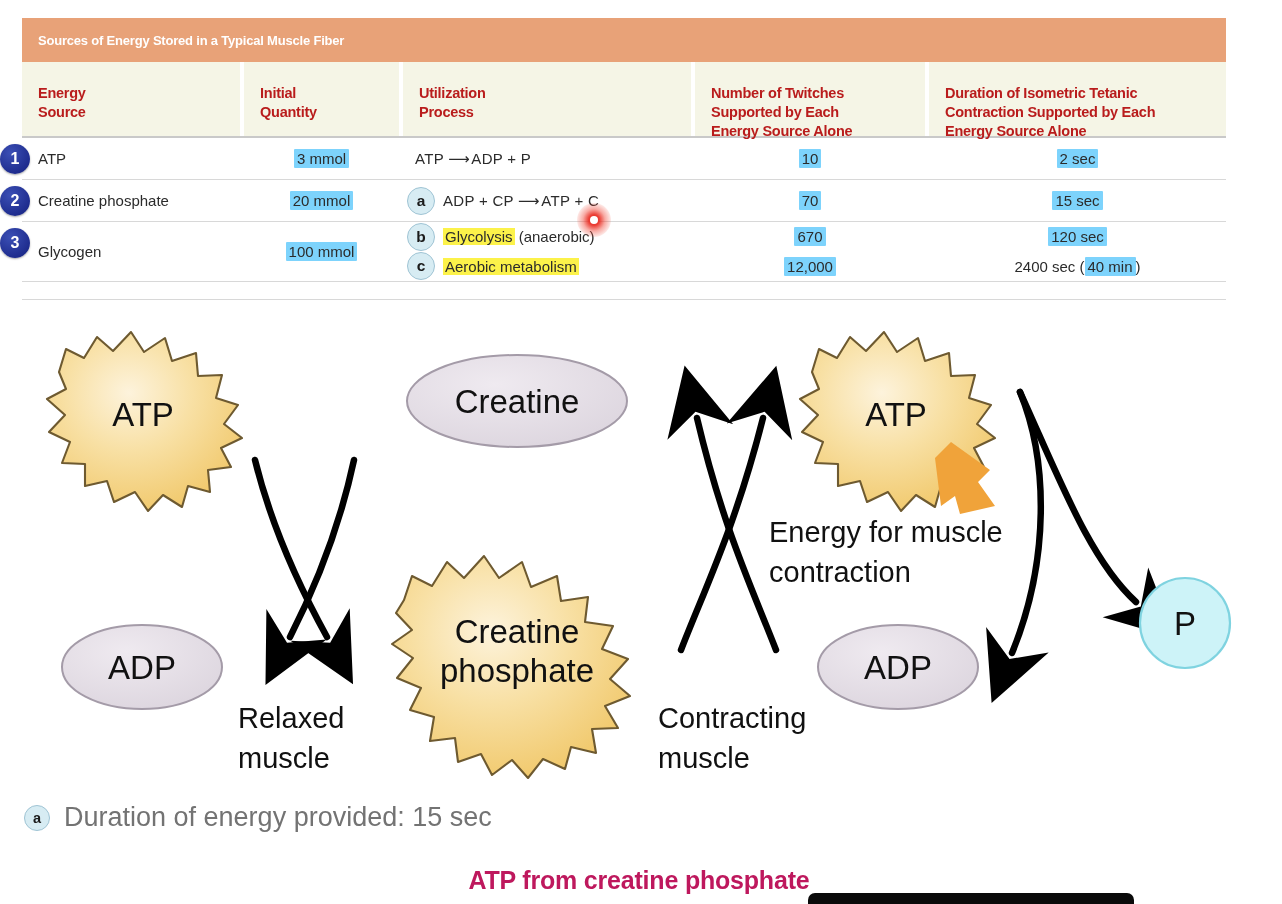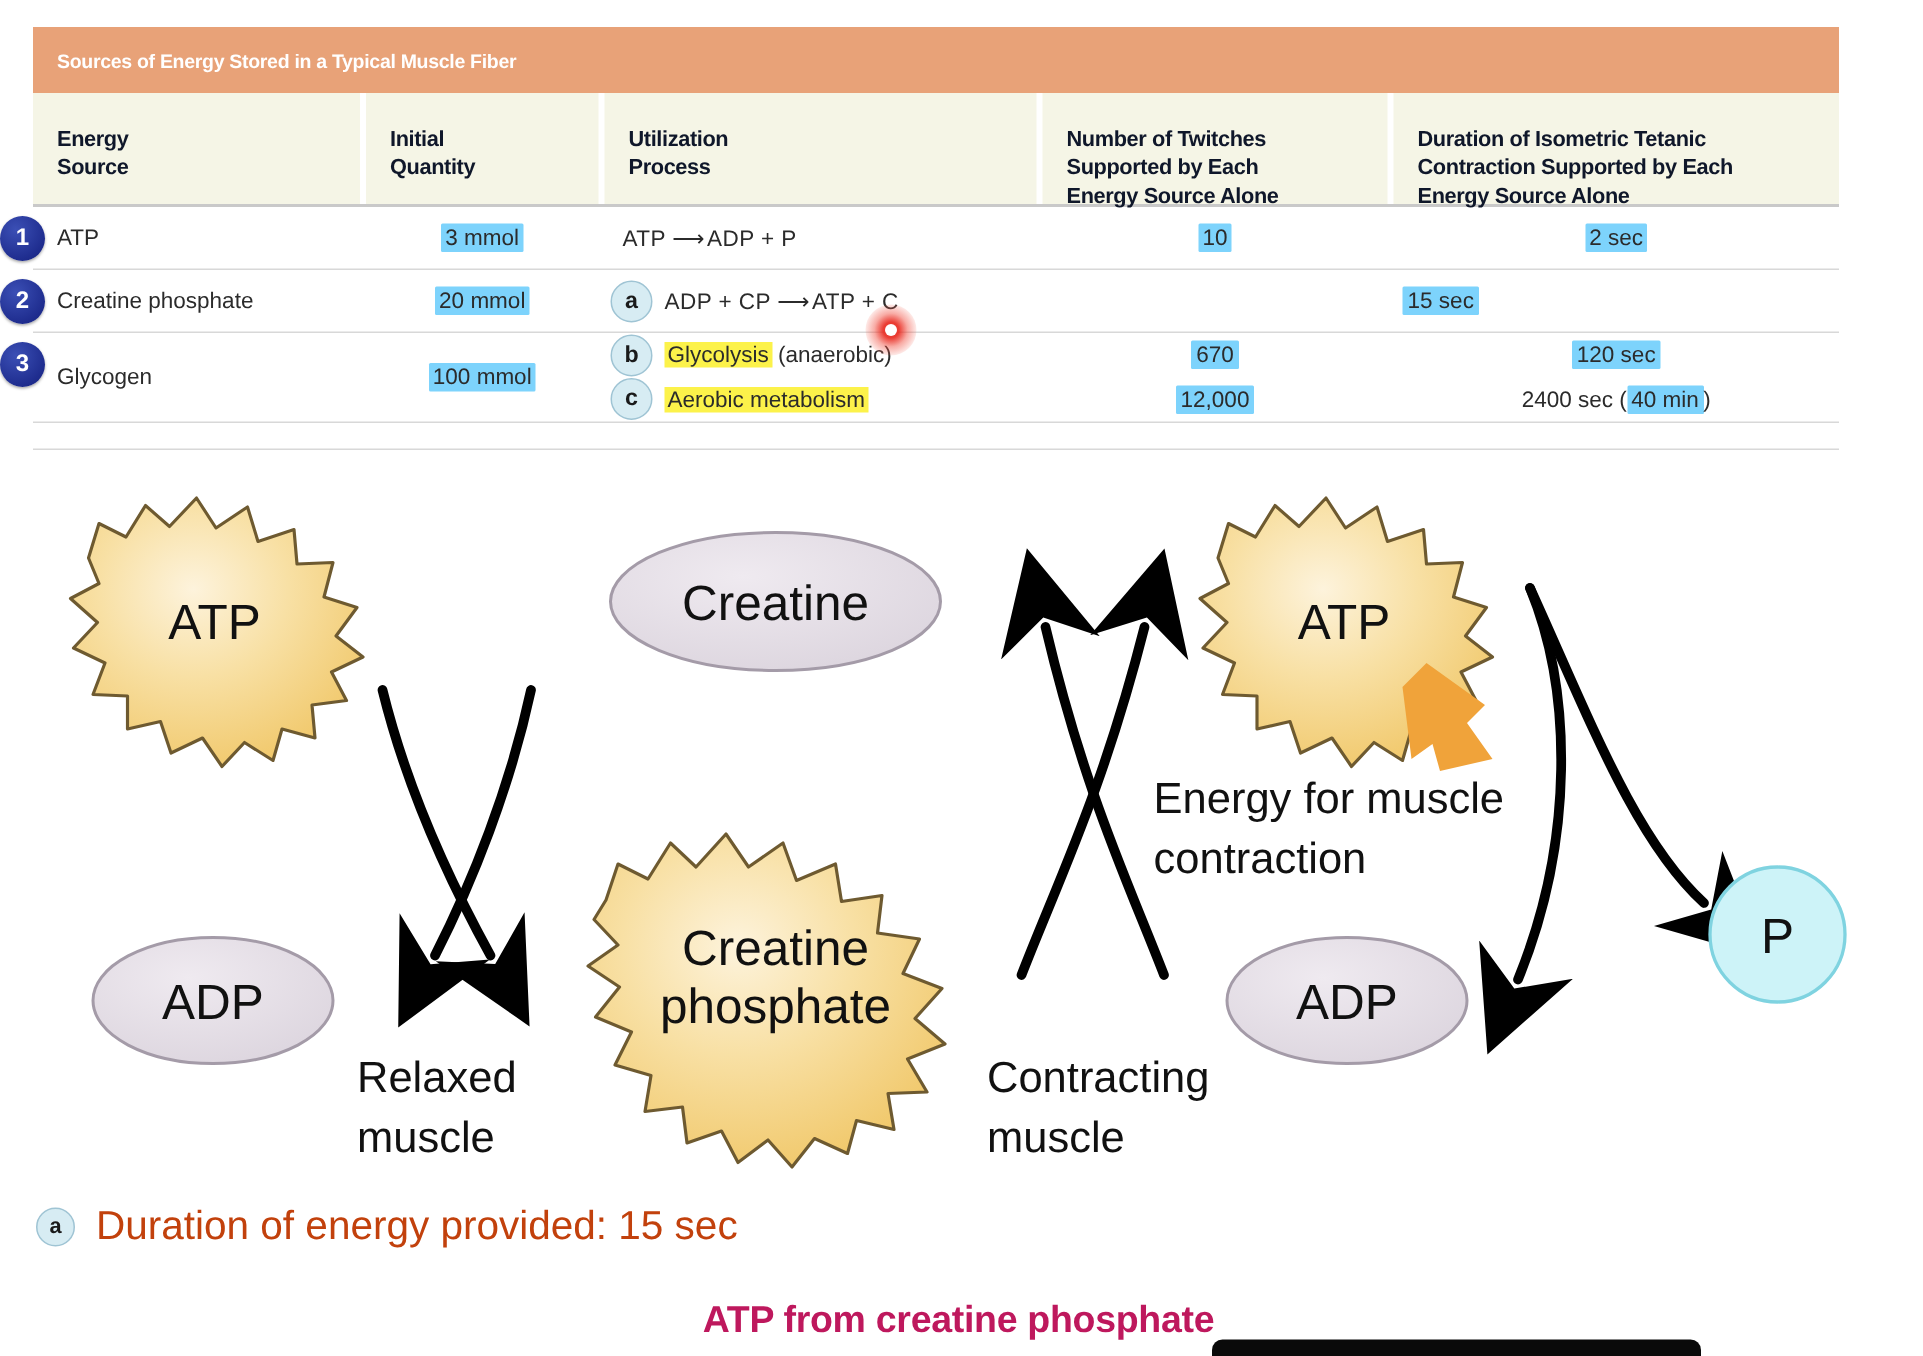--- a/index.html
+++ b/index.html
@@ -45,21 +45,21 @@
     box-sizing: border-box;
   }
   #table-header-row .hcell {
     background: #f5f5e6;
     padding: 22px 0 0 16px;
     box-sizing: border-box;
     font-weight: bold;
     font-size: 14.5px;
     line-height: 1.32;
     letter-spacing: -0.25px;
-    color: #0f172a;
+    color: #b91c1c;
   }
   .col-1 { width: 218px; }
   .col-2 { width: 155px; }
   .col-3 { width: 288px; }
   .col-4 { width: 230px; }
   .col-5 { flex: 1; }
 
   .trow {
     display: flex;
     gap: 4px;
@@ -198,21 +198,21 @@
     position: absolute;
     left: 24px;
     top: 802px;
     display: flex;
     align-items: center;
   }
   #footnote .let-badge { width: 26px; height: 26px; min-width: 26px; font-size: 14.5px; }
   #footnote .fn-text {
     margin-left: 14px;
     font-size: 27px;
-    color: #c2410c;
+    color: #737373;
   }
 
   #figure-title {
     position: absolute;
     top: 866px;
     left: 0;
     width: 1278px;
     text-align: center;
     font-size: 25px;
     font-weight: bold;
@@ -291,20 +291,23 @@
     <div class="cell c-qty">
       <span class="hl">20 mmol</span>
     </div>
     <div class="cell c-proc">
       <span class="let-badge">a</span>
       <span class="proc-eq">
         <span>ADP + CP</span>
         <span class="arrow-glyph">⟶</span>
         <span>ATP + C</span>
       </span>
+    </div>
+    <div class="cell c-tw">
+      <span class="hl">70</span>
     </div>
     <div class="cell c-dur">
       <span class="hl">15 sec</span>
     </div>
   </div>
 
   <div class="trow r3">
     <div class="num-badge">3</div>
     <div class="cell c-source">Glycogen</div>
     <div class="cell c-qty">

